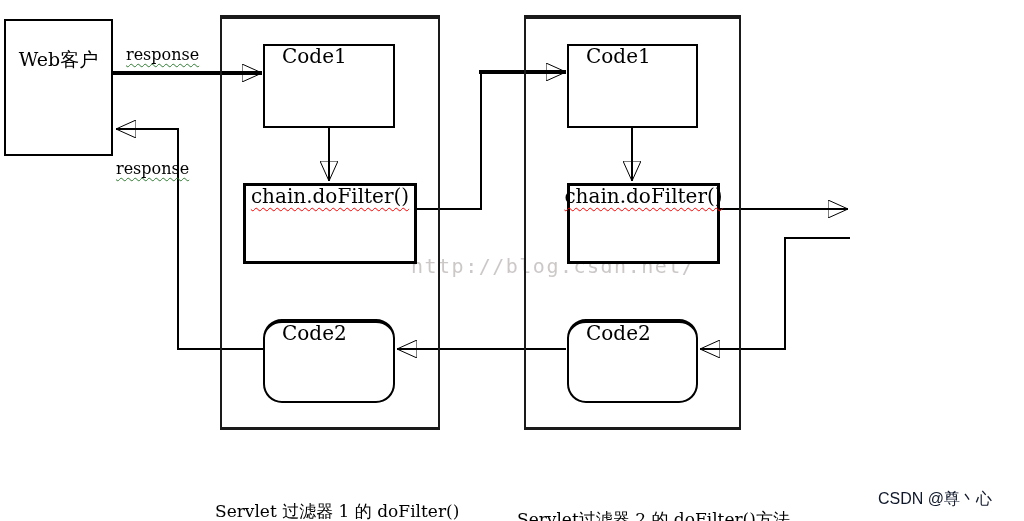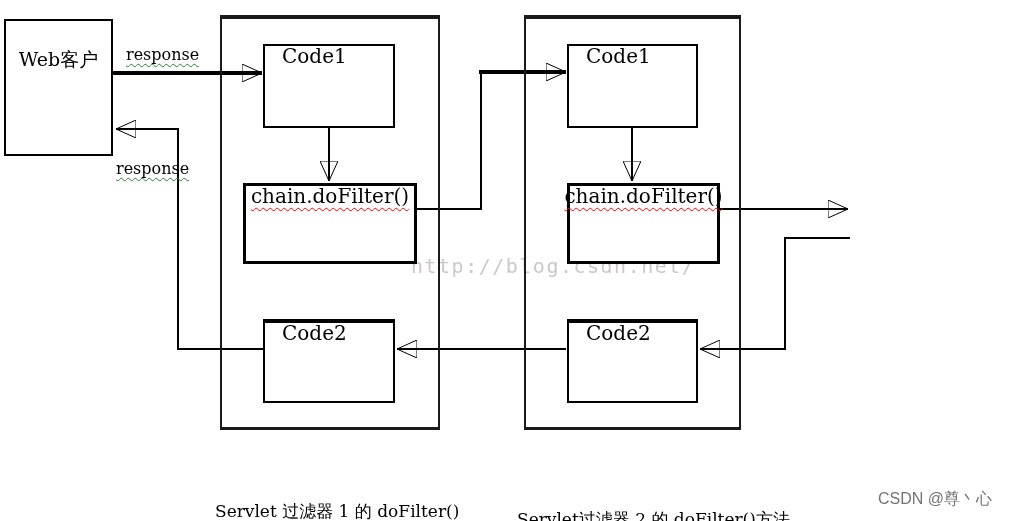--- a/index.html
+++ b/index.html
@@ -36,21 +36,21 @@
     position: absolute;
     box-sizing: border-box;
     background: #ffffff;
     border: 2px solid #000000;
     display: flex;
     align-items: flex-start;
     font-size: 20px;
     line-height: 20px;
   }
   .code-box { padding-left: 17px; }
-  .code2-box { border-top-width: 4px; }
+  .code2-box { border-top-width: 4px; border-radius: 19px; }
   .chain-box { justify-content: center; border-width: 3px; }
 
   .web-client-box {
     position: absolute;
     box-sizing: border-box;
     background: #ffffff;
     border: 2px solid #000000;
     display: flex;
     justify-content: center;
     padding-top: 26px;
@@ -104,21 +104,21 @@
     font-family: "DejaVu Sans Mono", "Liberation Mono", monospace;
     font-size: 20px;
     letter-spacing: 1.5px;
     color: #cdc8c8;
   }
   .wm-corner {
     position: absolute;
     left: 878px; top: 489px;
     font-family: "Liberation Sans", "DejaVu Sans", sans-serif;
     font-size: 16px;
-    color: #737373;
+    color: #0f172a;
     white-space: nowrap;
   }
 </style>
 </head>
 <body>
 
 <div class="stage">
 
   <div class="wm-center">http://blog.csdn.net/</div>
 

